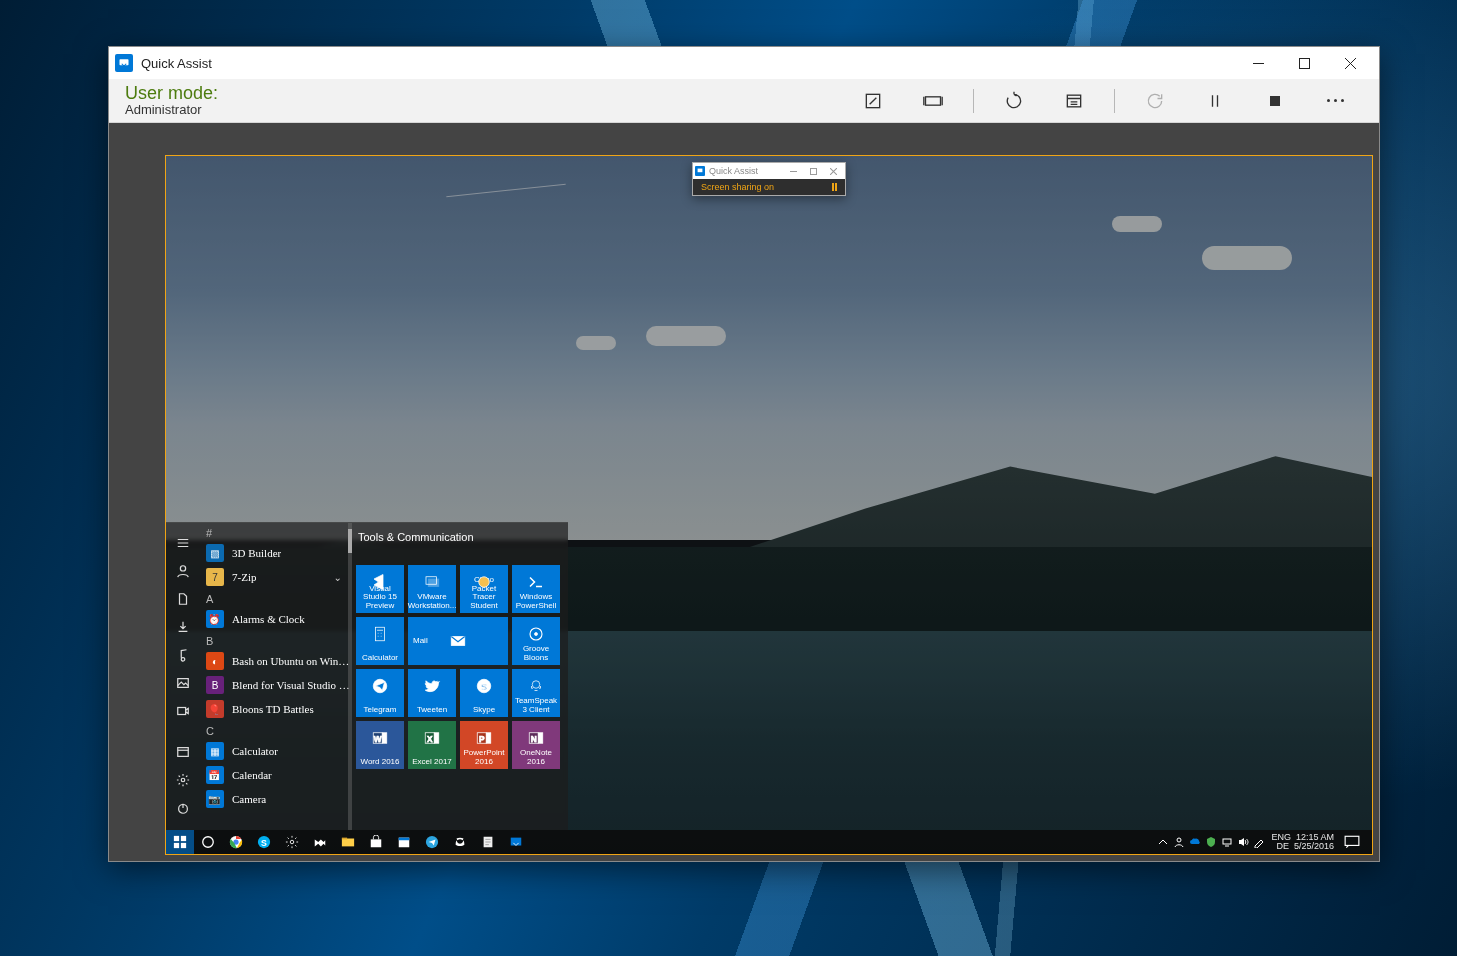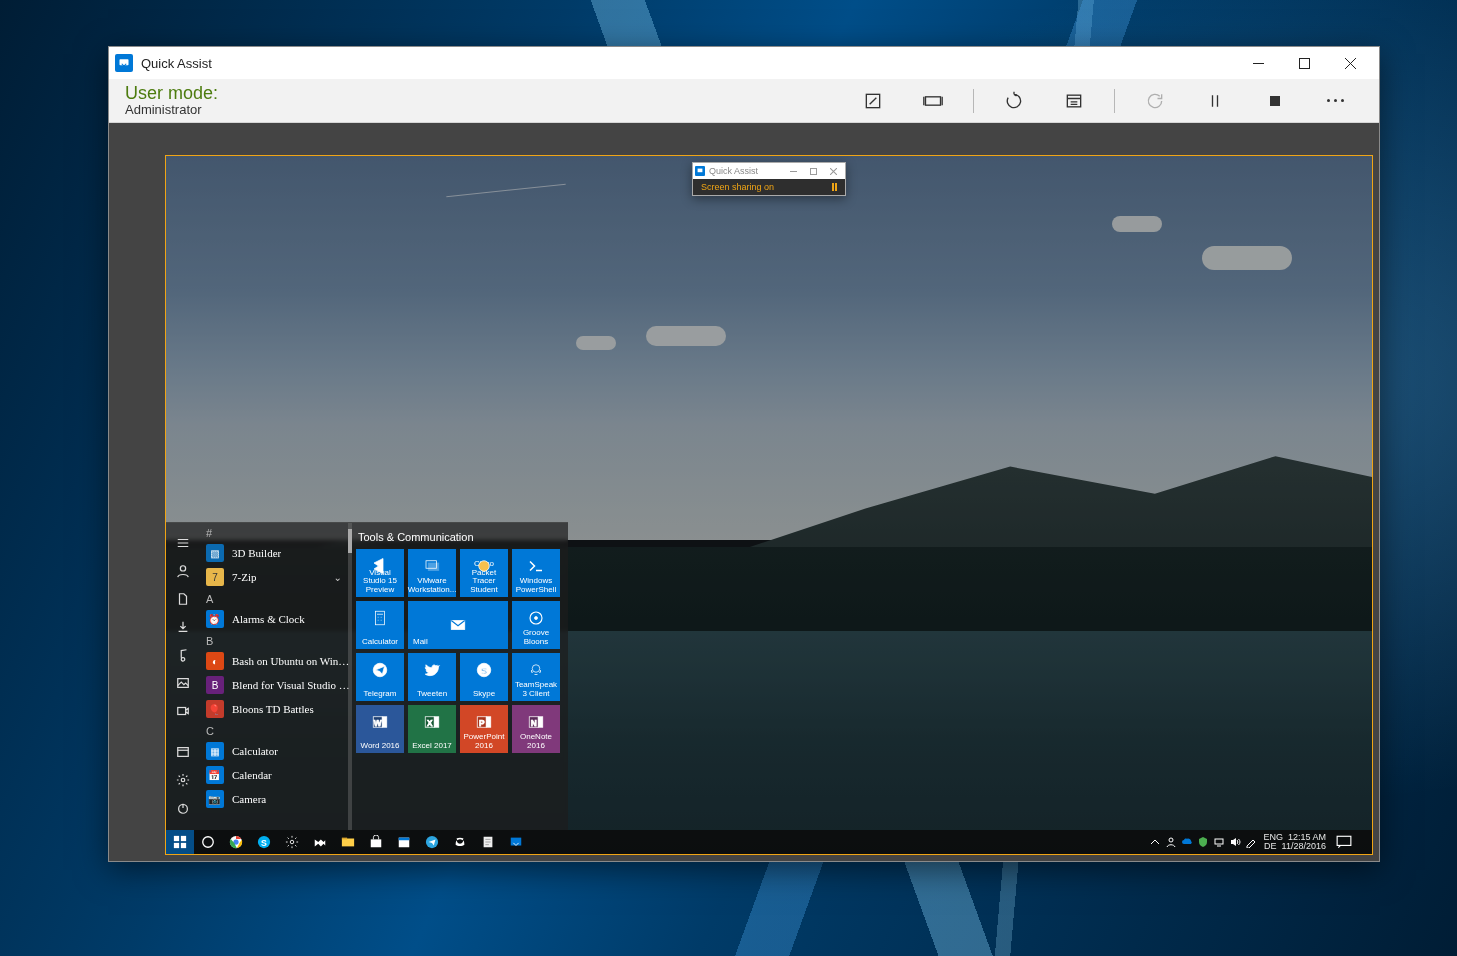--- a/index.html
+++ b/index.html
@@ -144,46 +144,46 @@
     display:flex; align-items:center; height:24px; padding-left:6px; gap:8px;
   }
   .sm-item .ico {
     width:18px; height:18px; border-radius:2px; flex:0 0 18px;
     display:flex; align-items:center; justify-content:center; font-size:10px; color:#fff;
   }
   .sm-item .txt { white-space:nowrap; overflow:hidden; text-overflow:ellipsis; font-size:11px; color:#fff;font-family:Liberation Serif, serif; }
   .sm-item .chev { margin-left:auto; margin-right:10px; color:#ccc; font-size:10px; }
 
   .sm-tiles { flex:1; padding:6px 6px 0 4px; }
-  .tiles-title { color:#fff; font-size:11px; margin:2px 2px 6px; }
+  .tiles-title { color:#fff; font-size:11px; margin:2px 2px 22px; }
   .tiles-grid { display:grid; grid-template-columns: repeat(4, 48px); grid-gap:4px; }
   .tile {
     width:48px; height:48px; background:#0078d7; display:flex; flex-direction:column;
     align-items:center; justify-content:flex-end; padding:3px 2px; text-align:center;
     font-size:8px; line-height:1.05; color:#fff; position:relative;
   }
   .tile .tico { position:absolute; top:8px; left:0; right:0; display:flex; align-items:center; justify-content:center; }
   .tile .tico svg { width:18px; height:18px; fill:#fff; stroke:#fff; }
   .tile.wide { grid-column: span 2; width:100px; }
-  .tile.wide .name { position:absolute; bottom:3px; left:5px; text-align:center; }
+  .tile.wide .name { position:absolute; bottom:20px; left:5px; text-align:center; }
   .tile.wide .tico { top:0; bottom:0; align-items:center; }
   .tile.word { background:#2b579a; } .tile.excel { background:#217346; }
   .tile.ppt  { background:#d24726; } .tile.onen { background:#80397b; }
 
   .taskbar {
     position:absolute; left:0; right:0; bottom:0; height:24px;
     background: rgba(10,10,10,.85);
     display:flex; align-items:center; color:#fff; font-size:10px;
   }
   .tb-left { display:flex; align-items:center; height:100%; }
   .tb-item { width:28px; height:24px; display:flex; align-items:center; justify-content:center; }
   .tb-item.start { background: rgba(0,120,215,.6); }
   .tb-item svg { width:14px; height:14px; }
   .tb-spacer { flex:1; }
-  .tb-right { display:flex; align-items:center; gap:6px; padding-right:20px; height:100%; }
+  .tb-right { display:flex; align-items:center; gap:6px; padding-right:12px; height:100%; }
   .tray-icons { display:flex; align-items:center; gap:4px; }
   .tray-icons .ti { width:12px; height:12px; display:flex; align-items:center; justify-content:center; }
   .tray-text { text-align:right; line-height:1; }
   .tray-text .row { font-size:9px; color:#e6e6e6; }
   .action-center { width:16px; height:16px; display:flex; align-items:center; justify-content:center; margin-left:4px; }
   .watermark { position:absolute; right:8px; bottom:26px; text-align:right; color:#e0e0e0; font-size:10px; line-height:1.2; text-shadow: 0 1px 2px #000; }
 
   
   .cursor { position:absolute; left:174px; bottom:120px; width:0; height:0; pointer-events:none; }
 </style>
@@ -706,21 +706,21 @@
                 </svg>
               </div>
             <div class="ti">
                 <svg viewBox="0 0 12 12" stroke="#fff" fill="none">
                   <path d="M2 10l6-6 2 2-6 6H2z"></path>
                 </svg>
               </div>
           </div>
           <div class="tray-text">
             <div class="row"><span>ENG</span>&nbsp;&nbsp;<span>12:15 AM</span></div>
-            <div class="row"><span>DE</span>&nbsp;&nbsp;<span>11/28/2016</span></div>
+            <div class="row"><span>DE</span>&nbsp;&nbsp;<span>5/25/2016</span></div>
           </div>
           <div class="action-center">
               <svg viewBox="0 0 14 14" stroke="#fff" fill="none">
                 <rect x="1" y="2" width="12" height="8"></rect>
                 <path d="M4 10l-2 2"></path>
               </svg>
             </div>
         </div>
       </div>
 

